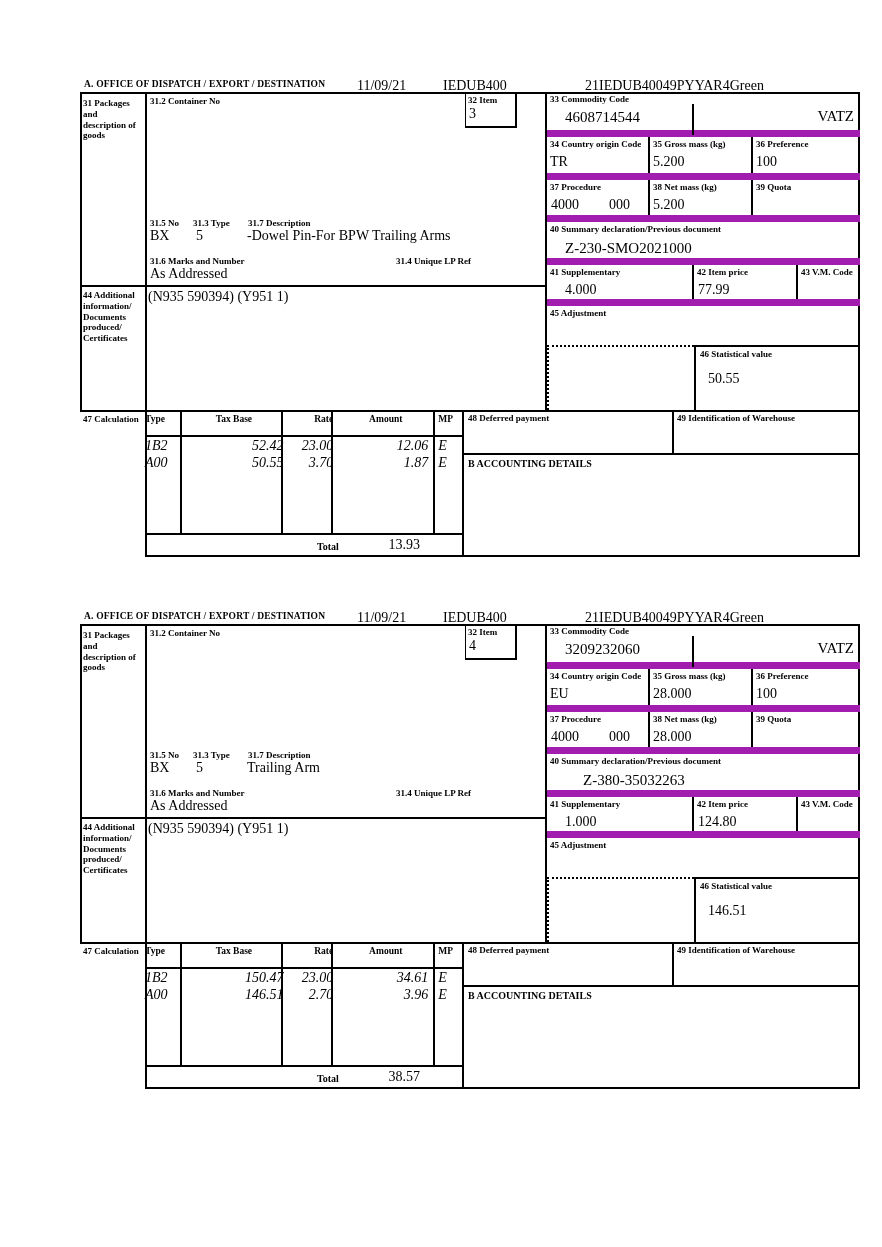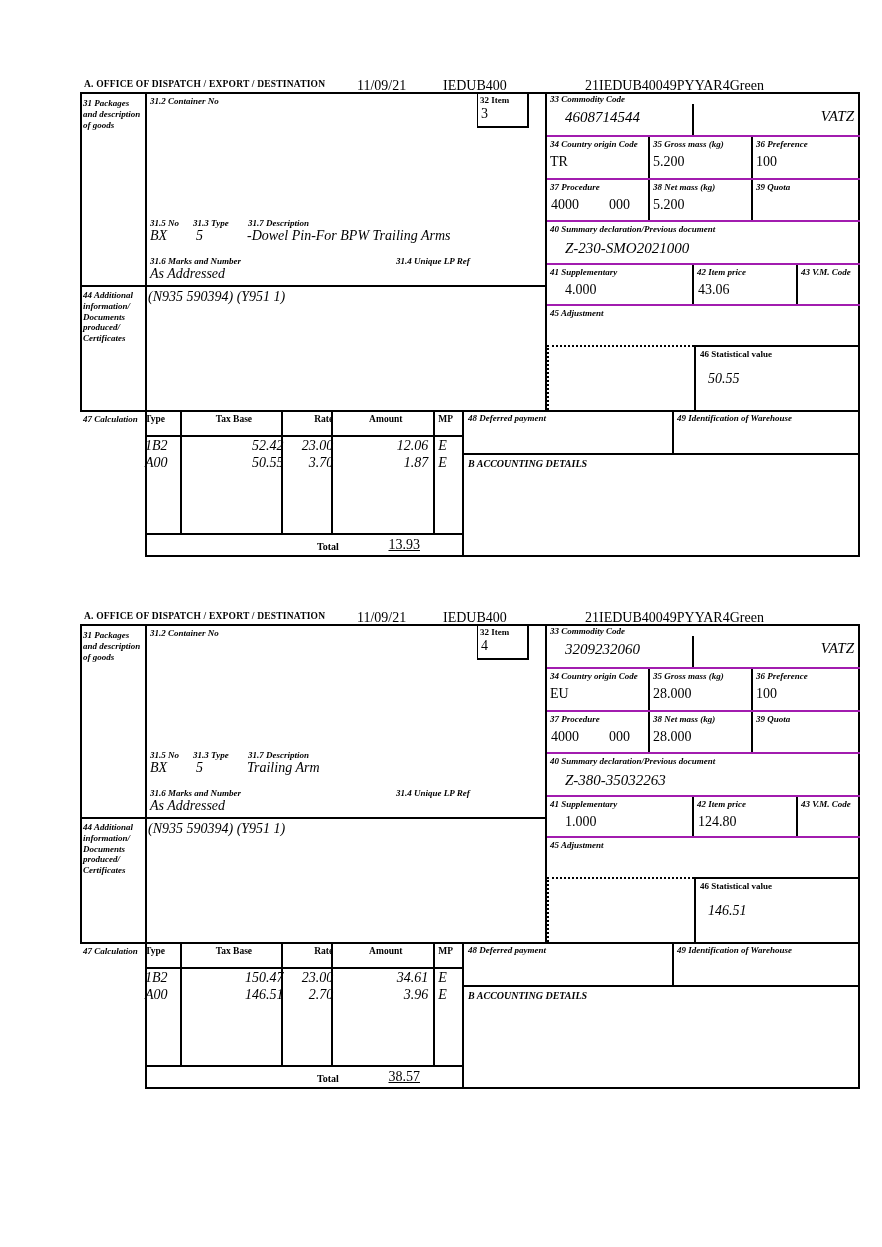--- a/index.html
+++ b/index.html
@@ -1,55 +1,55 @@
 <!DOCTYPE html>
 <html><head>
 <meta charset="utf-8">
 <style>
   html,body{margin:0;padding:0}
   body{width:882px;height:1247px;background:#fff;position:relative;color:#000;
        font-family:"Liberation Serif",serif;}
   .sec{position:absolute;left:80px;width:782px;height:482px;}
   .ln{position:absolute;background:#000;}
-  .abs{position:absolute;font-style:italic;}
+  .abs{position:absolute;}
   .lbl{font-weight:bold;font-size:9px;line-height:1.2;font-family:"Liberation Serif",serif;}
   .val{font-size:14px;line-height:1.1;}
   .lg{font-size:15px;}
   .hl{position:absolute;left:4px;top:1px;font-weight:bold;font-size:9.5px;letter-spacing:.2px;}
   .hv{position:absolute;top:0;font-size:14px;}
-  .item-box{position:absolute;left:397px;top:16px;width:52px;height:34px;box-sizing:border-box;
+  .item-box{position:absolute;left:385px;top:16px;width:52px;height:34px;box-sizing:border-box;
             border-left:1px solid #000;border-right:2px solid #000;border-bottom:2px solid #000;}
   .rc{position:absolute;left:465px;top:14px;width:315px;height:318px;border-left:2px solid #000;box-sizing:border-box;}
-  .rrow{position:relative;border-bottom:2px solid #a21caf;box-sizing:border-box;}
+  .rrow{position:relative;border-bottom:7px solid #a21caf;box-sizing:border-box;}
   .rrow.noline{border-bottom:none;padding-left:32px;}
   .cellrow{display:flex;}
   .cell{position:relative;border-right:2px solid #000;box-sizing:border-box;height:100%;}
   .cell:last-child{border-right:none;}
-  .cell .lbl{margin:2px 0 0 3px;font-style:italic;}
+  .cell .lbl{margin:2px 0 0 3px;}
   .cell .cval{position:absolute;left:3px;top:17px;font-size:14px;}
   .dotted{position:absolute;left:0;top:0;width:147px;height:65px;box-sizing:border-box;
           border-top:2px dotted #000;border-left:2px dotted #000;}
   .statbox{position:absolute;left:147px;top:0;width:166px;height:65px;box-sizing:border-box;
            border-top:2px solid #000;border-left:2px solid #000;}
   .thead{position:absolute;left:65px;top:332px;width:317px;height:25px;display:flex;}
   .th{font-weight:bold;font-size:9.5px;padding-top:4px;box-sizing:border-box;}
   .trow{position:absolute;left:65px;width:317px;display:flex;font-size:14px;}
   .td{box-sizing:border-box;font-style:italic;}
   .c1{width:35px;}
   .c2{width:117px;}
   .c3{width:50px;}
   .c4{width:102px;}
   .c5{width:29px;padding-left:4px;}
   .th.c2,.th.c4{text-align:center;}
   .th.c3{text-align:right;padding-right:4px;}
   .td.c2{text-align:right;padding-right:6px;}
   .td.c3{text-align:right;padding-right:4px;}
   .td.c4{text-align:right;padding-right:6px;}
   .totlbl{position:absolute;left:237px;top:463px;font-weight:bold;font-size:10px;}
-  .totval{position:absolute;left:251px;top:459px;width:89px;text-align:right;font-size:14px;text-decoration:underline;}
+  .totval{position:absolute;left:251px;top:459px;width:89px;text-align:right;font-size:14px;}
 </style>
 </head>
 <body>
 
 <div class="sec" style="top:78px">
   <div class="hl">A.  OFFICE OF DISPATCH / EXPORT / DESTINATION</div>
   <div class="hv" style="left:277px">11/09/21</div>
   <div class="hv" style="left:363px">IEDUB400</div>
   <div class="hv" style="left:505px">21IEDUB40049PYYAR4Green</div>
 
@@ -130,21 +130,21 @@
       <div class="lbl abs" style="left:3px;top:2px">40 Summary declaration/Previous document</div>
       <div class="val lg abs" style="left:18px;top:18px">Z-230-SMO2021000</div>
     </div>
     <div class="rrow cellrow" style="height:41px">
       <div class="cell" style="width:147px">
         <div class="lbl">41 Supplementary</div>
         <div class="cval" style="left:18px">4.000</div>
       </div>
       <div class="cell" style="width:104px">
         <div class="lbl">42 Item price</div>
-        <div class="cval" style="left:4px">43.06</div>
+        <div class="cval" style="left:4px">77.99</div>
       </div>
       <div class="cell" style="width:62px">
         <div class="lbl">43 V.M. Code</div>
       </div>
     </div>
     <div class="rrow noline" style="height:39px">
       <div class="lbl abs" style="left:3px;top:2px">45 Adjustment</div>
     </div>
     <div class="rrow noline" style="height:65px">
       <div class="dotted"></div>
@@ -258,21 +258,21 @@
       <div class="cell" style="width:103px">
         <div class="lbl">38 Net mass (kg)</div>
         <div class="cval">28.000</div>
       </div>
       <div class="cell" style="width:107px">
         <div class="lbl">39 Quota</div>
       </div>
     </div>
     <div class="rrow" style="height:43px">
       <div class="lbl abs" style="left:3px;top:2px">40 Summary declaration/Previous document</div>
-      <div class="val lg abs" style="left:18px;top:18px">Z-380-35032263</div>
+      <div class="val lg abs" style="left:36px;top:18px">Z-380-35032263</div>
     </div>
     <div class="rrow cellrow" style="height:41px">
       <div class="cell" style="width:147px">
         <div class="lbl">41 Supplementary</div>
         <div class="cval" style="left:18px">1.000</div>
       </div>
       <div class="cell" style="width:104px">
         <div class="lbl">42 Item price</div>
         <div class="cval" style="left:4px">124.80</div>
       </div>

